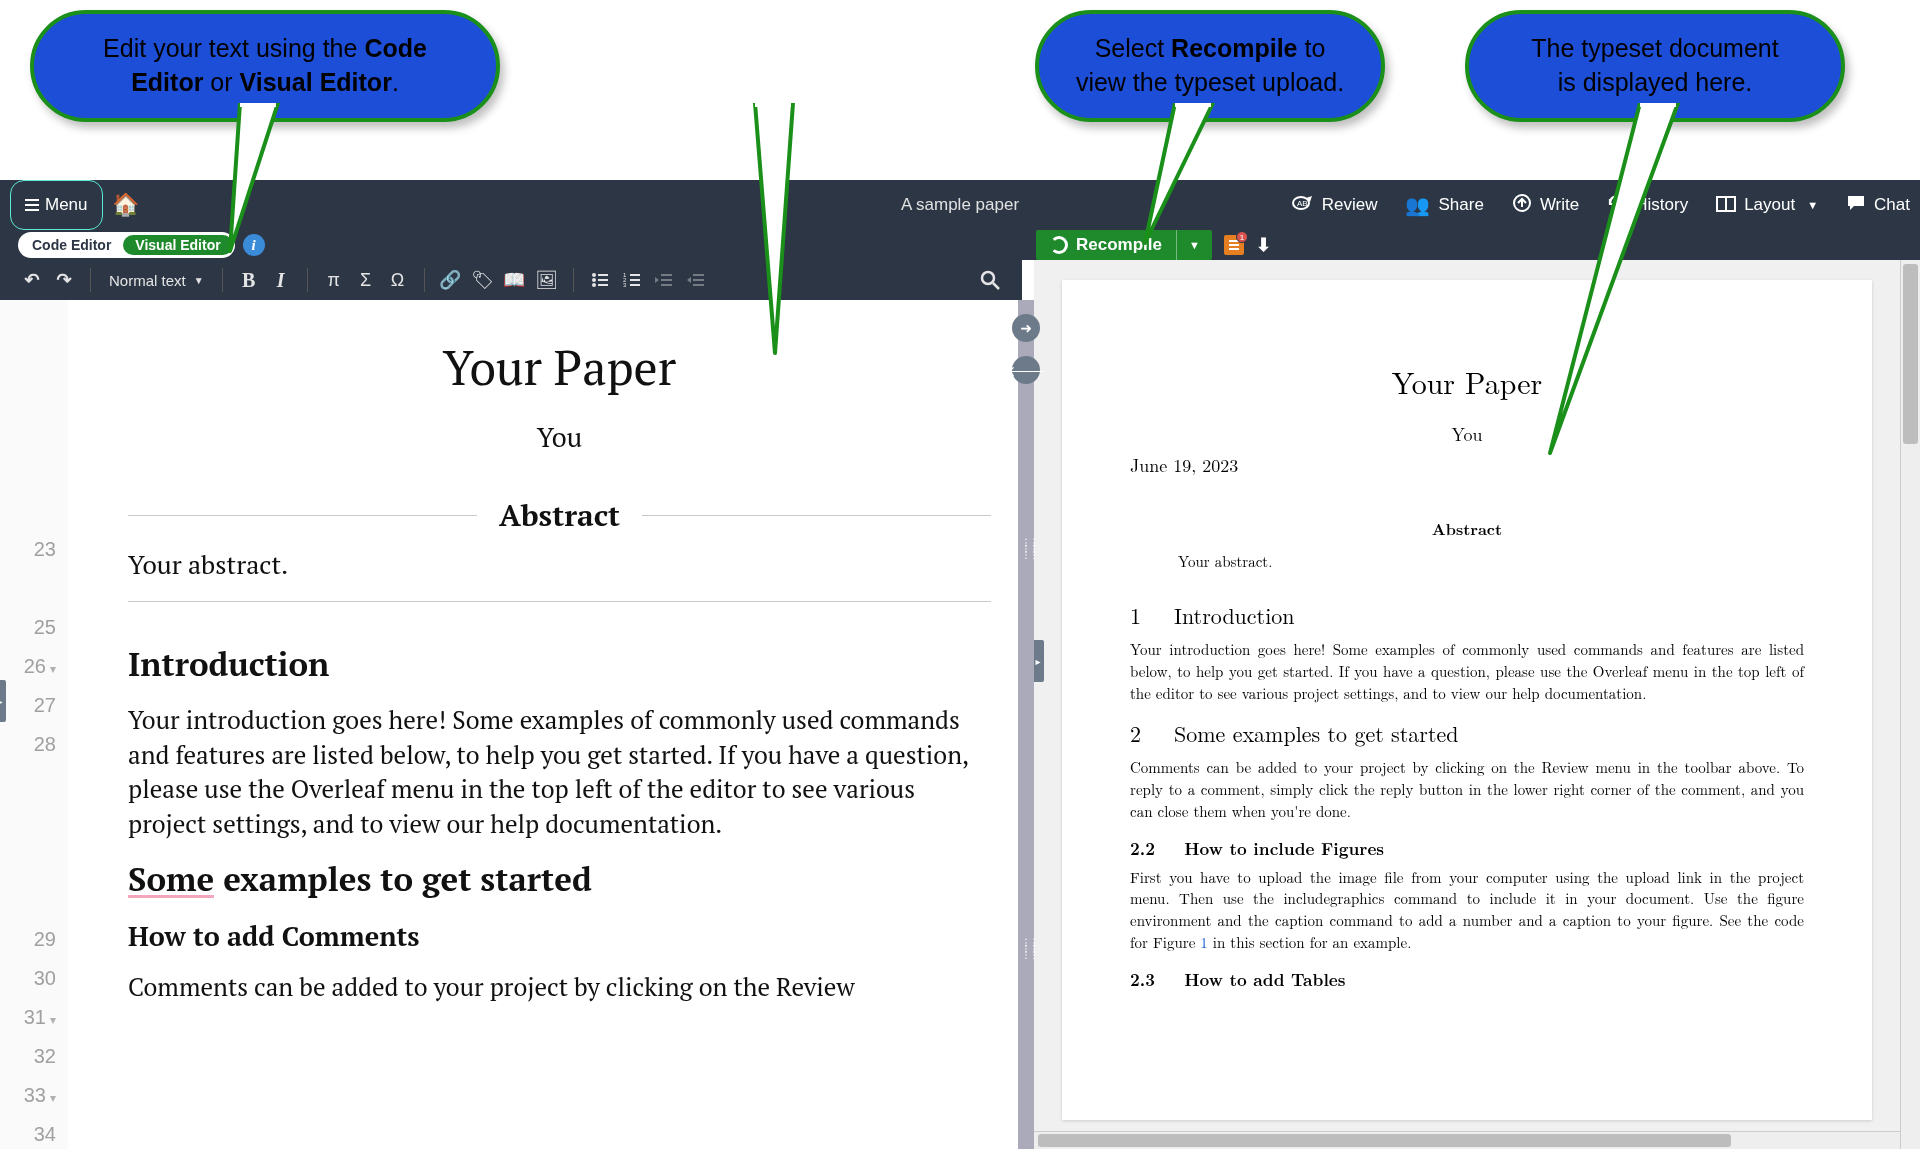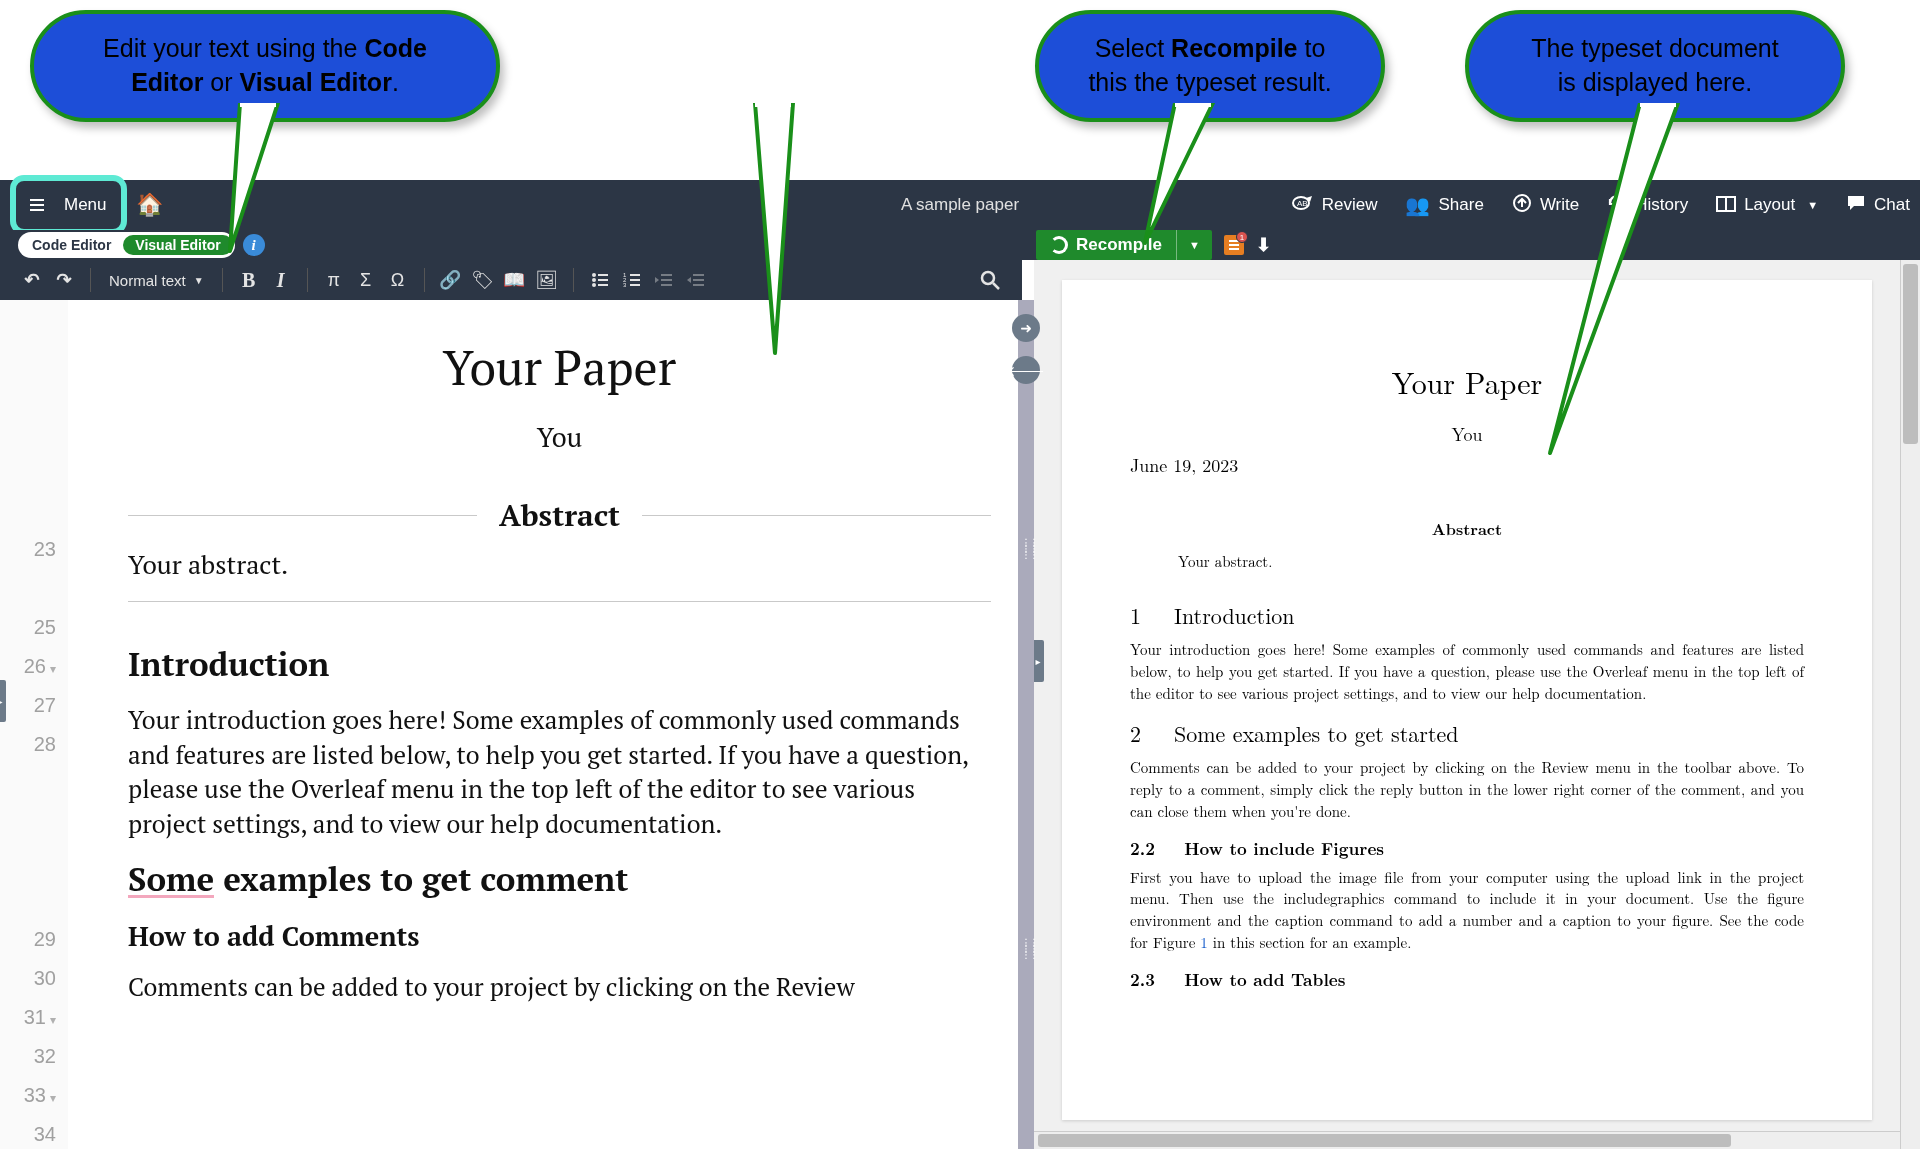--- a/index.html
+++ b/index.html
@@ -33,24 +33,24 @@
     left: 0; right: 0;
     height: 50px;
     background: #2c3645;
     display: flex;
     align-items: center;
     color: #fff;
     font-size: 18px;
   }
   .nav-left { display:flex; align-items:center; gap:10px; padding-left:10px; }
   .menu-pill {
-    border: 6px solid #5eead4;
+    border: 1px solid #5eead4;
     border-radius: 14px;
     padding: 14px 14px;
-    display: flex; align-items: center; gap: 20px;
+    display: flex; align-items: center; gap: 6px;
     font-size: 17px;
   }
   .menu-pill .hamburger {
     display:inline-block; width:14px; height:2px; background:#fff; position:relative;
   }
   .menu-pill .hamburger::before, .menu-pill .hamburger::after {
     content:""; position:absolute; left:0; width:14px; height:2px; background:#fff;
   }
   .menu-pill .hamburger::before { top:-5px; }
   .menu-pill .hamburger::after { top:5px; }
@@ -265,21 +265,21 @@
     <path d="M 30 1 L 66 1" stroke="#fff" stroke-width="6"></path>
   </svg>
 
   <svg style="position:absolute; left:715px; top:103px;" width="120" height="260">
     <path d="M 40 0 L 78 0 L 60 250 Z" fill="#fff" stroke="#1a8f1a" stroke-width="4" stroke-linejoin="round"></path>
     <path d="M 40 1 L 76 1" stroke="#fff" stroke-width="6"></path>
   </svg>
 
   <div class="callout" style="left:1035px; top:10px; width:350px;">
     <span>Select </span><b>Recompile</b><span> to</span><br>
-    <span>this the typeset result.</span>
+    <span>view the typeset upload.</span>
   </div>
   <svg style="position:absolute; left:1135px; top:103px;" width="100" height="150">
     <path d="M 40 0 L 78 0 L 10 140 Z" fill="#fff" stroke="#1a8f1a" stroke-width="4" stroke-linejoin="round"></path>
     <path d="M 40 1 L 76 1" stroke="#fff" stroke-width="6"></path>
   </svg>
 
   <div class="callout" style="left:1465px; top:10px; width:380px;">
     <span>The typeset document</span><br>
     <span>is displayed here.</span>
   </div>
@@ -467,21 +467,21 @@
       <div class="abs-row">
         <div class="line"></div>
         <div class="abs-label">Abstract</div>
         <div class="line"></div>
       </div>
       <div class="abs-text">Your abstract.</div>
       <hr class="sep">
       <h2>Introduction</h2>
       <p>Your introduction goes here! Some examples of commonly used commands and features are listed below, to help you get started. If you have a question, please use the Overleaf menu in the top left of the editor to see various project settings, and to view our help documentation.</p>
       <h2>
-        <span class="spellfix">Some</span><span> examples to get comment</span>
+        <span class="spellfix">Some</span><span> examples to get started</span>
       </h2>
       <h3>How to add Comments</h3>
       <p>Comments can be added to your project by clicking on the Review</p>
     </div>
   </div>
 </div>
 
 <div class="spine">
   <div class="knob k1">➜</div>
   <div class="knob k2">🡐</div>

